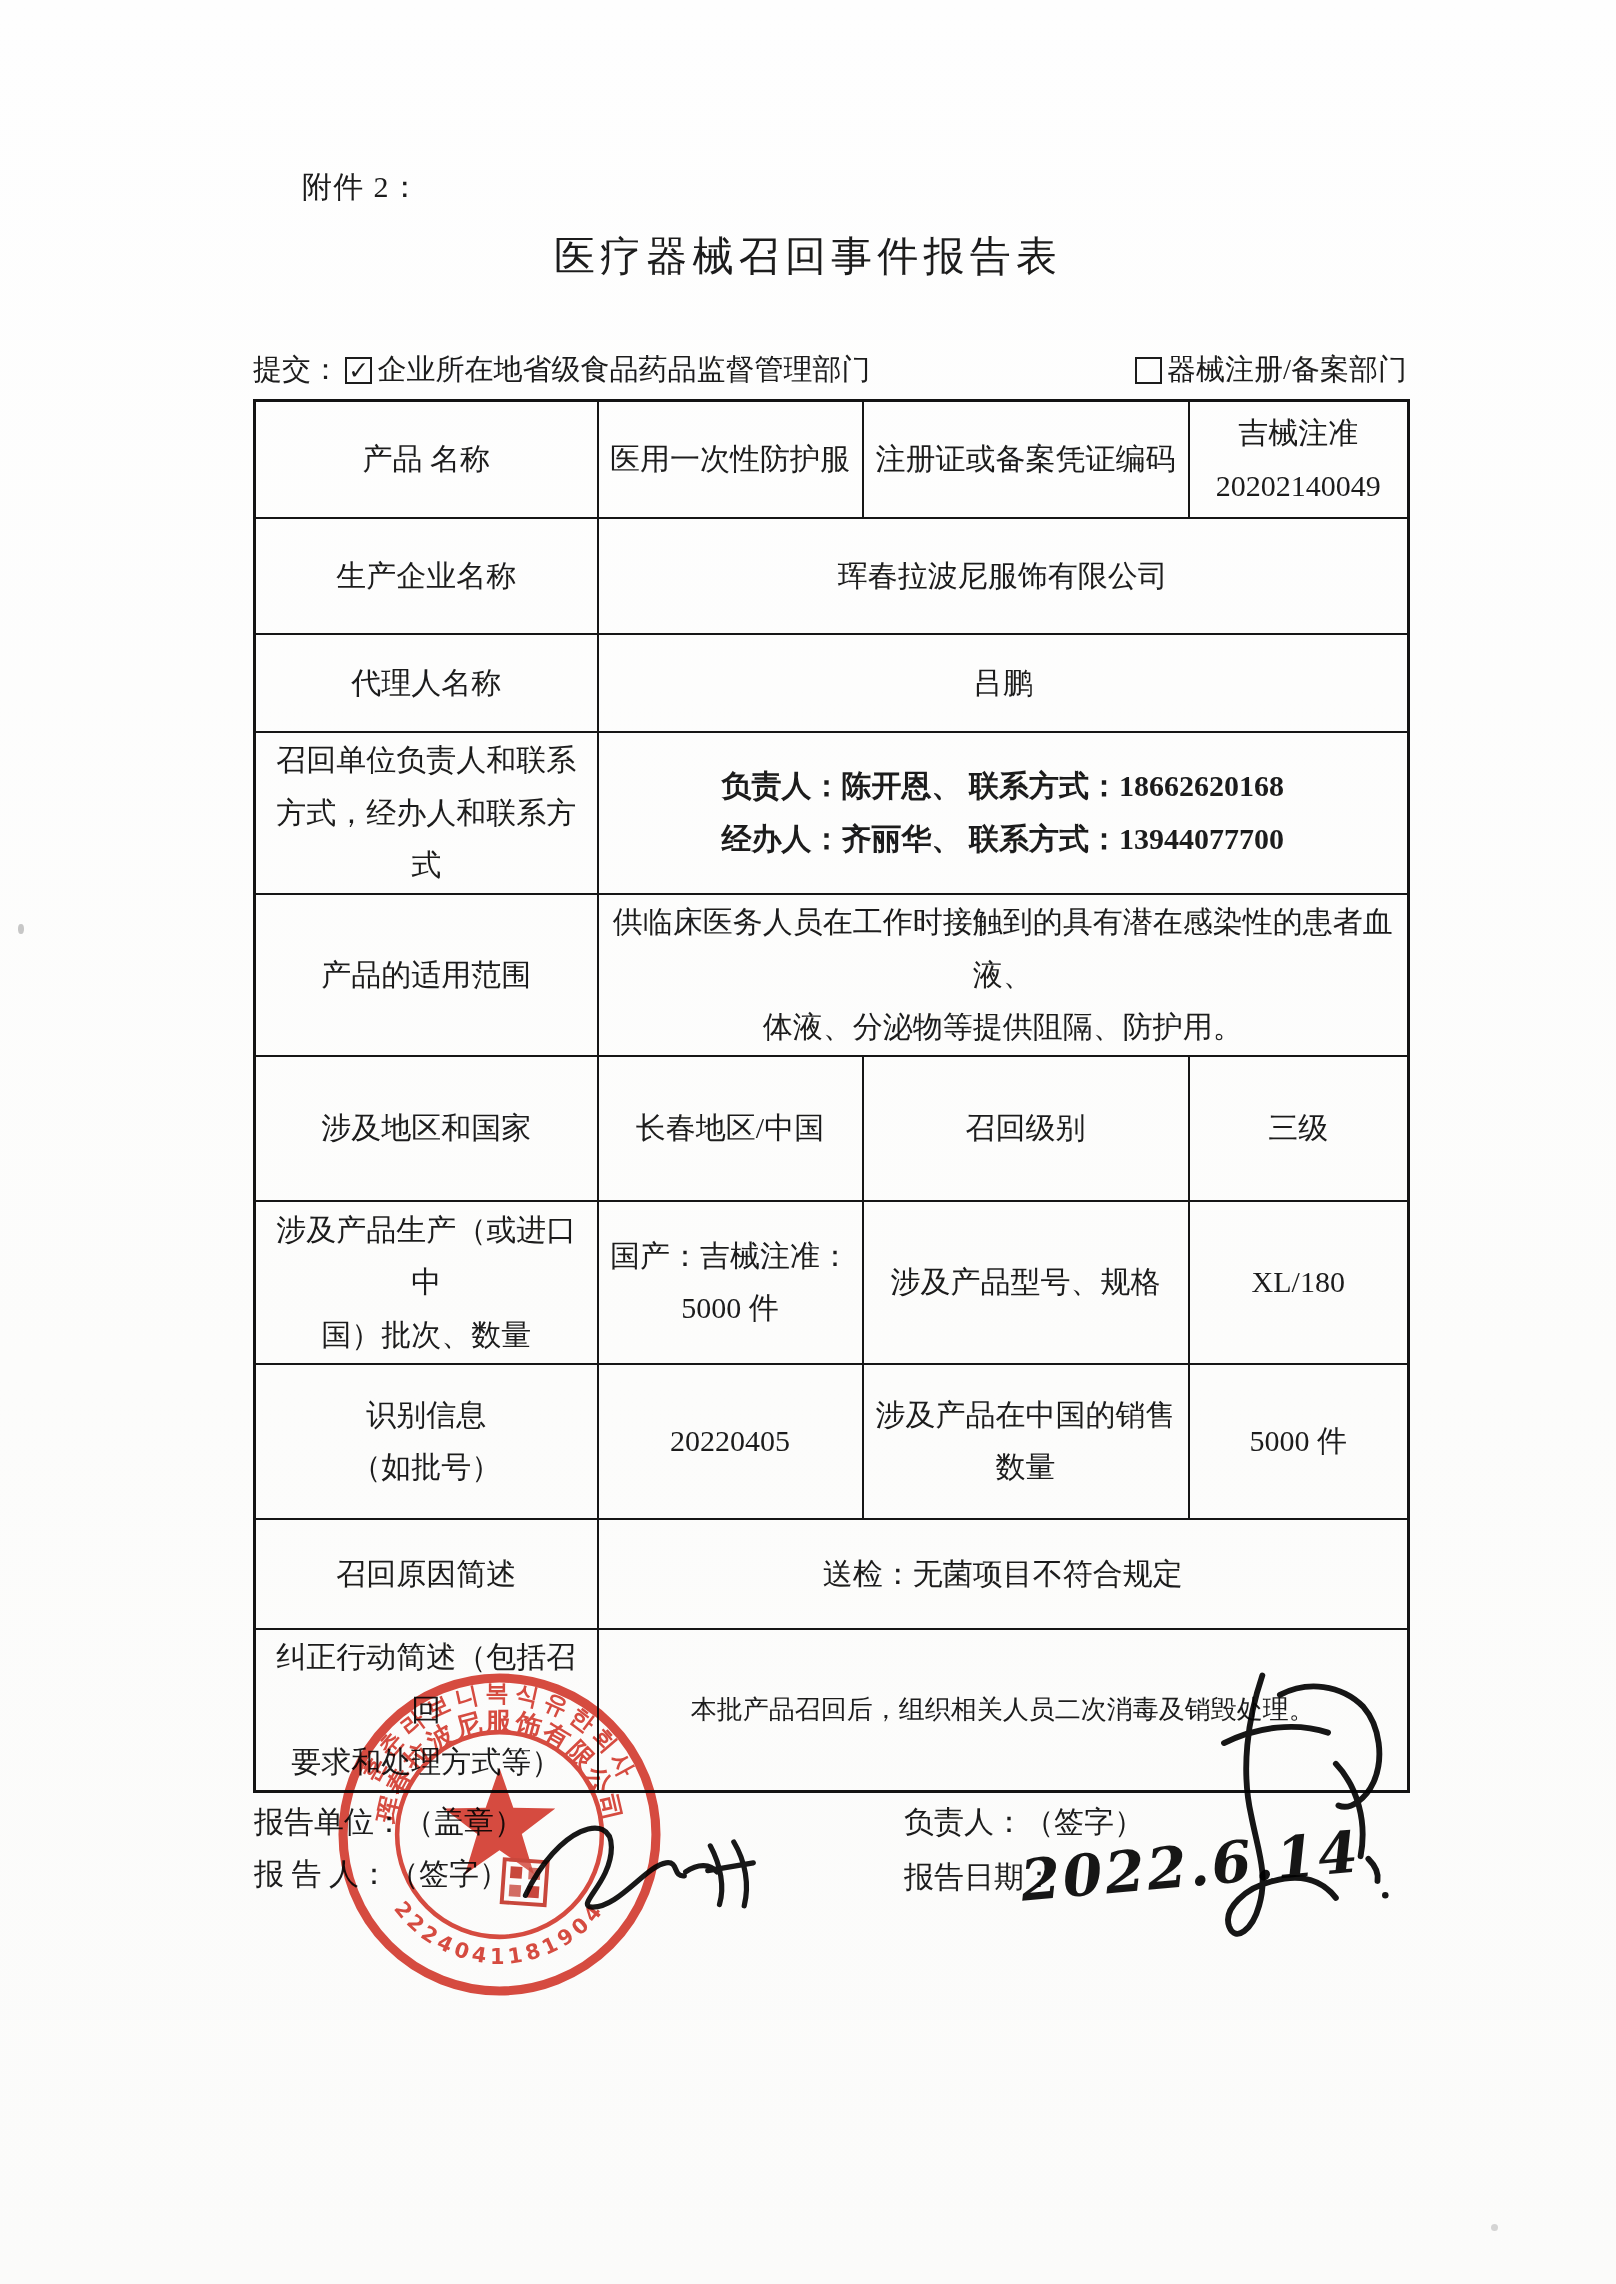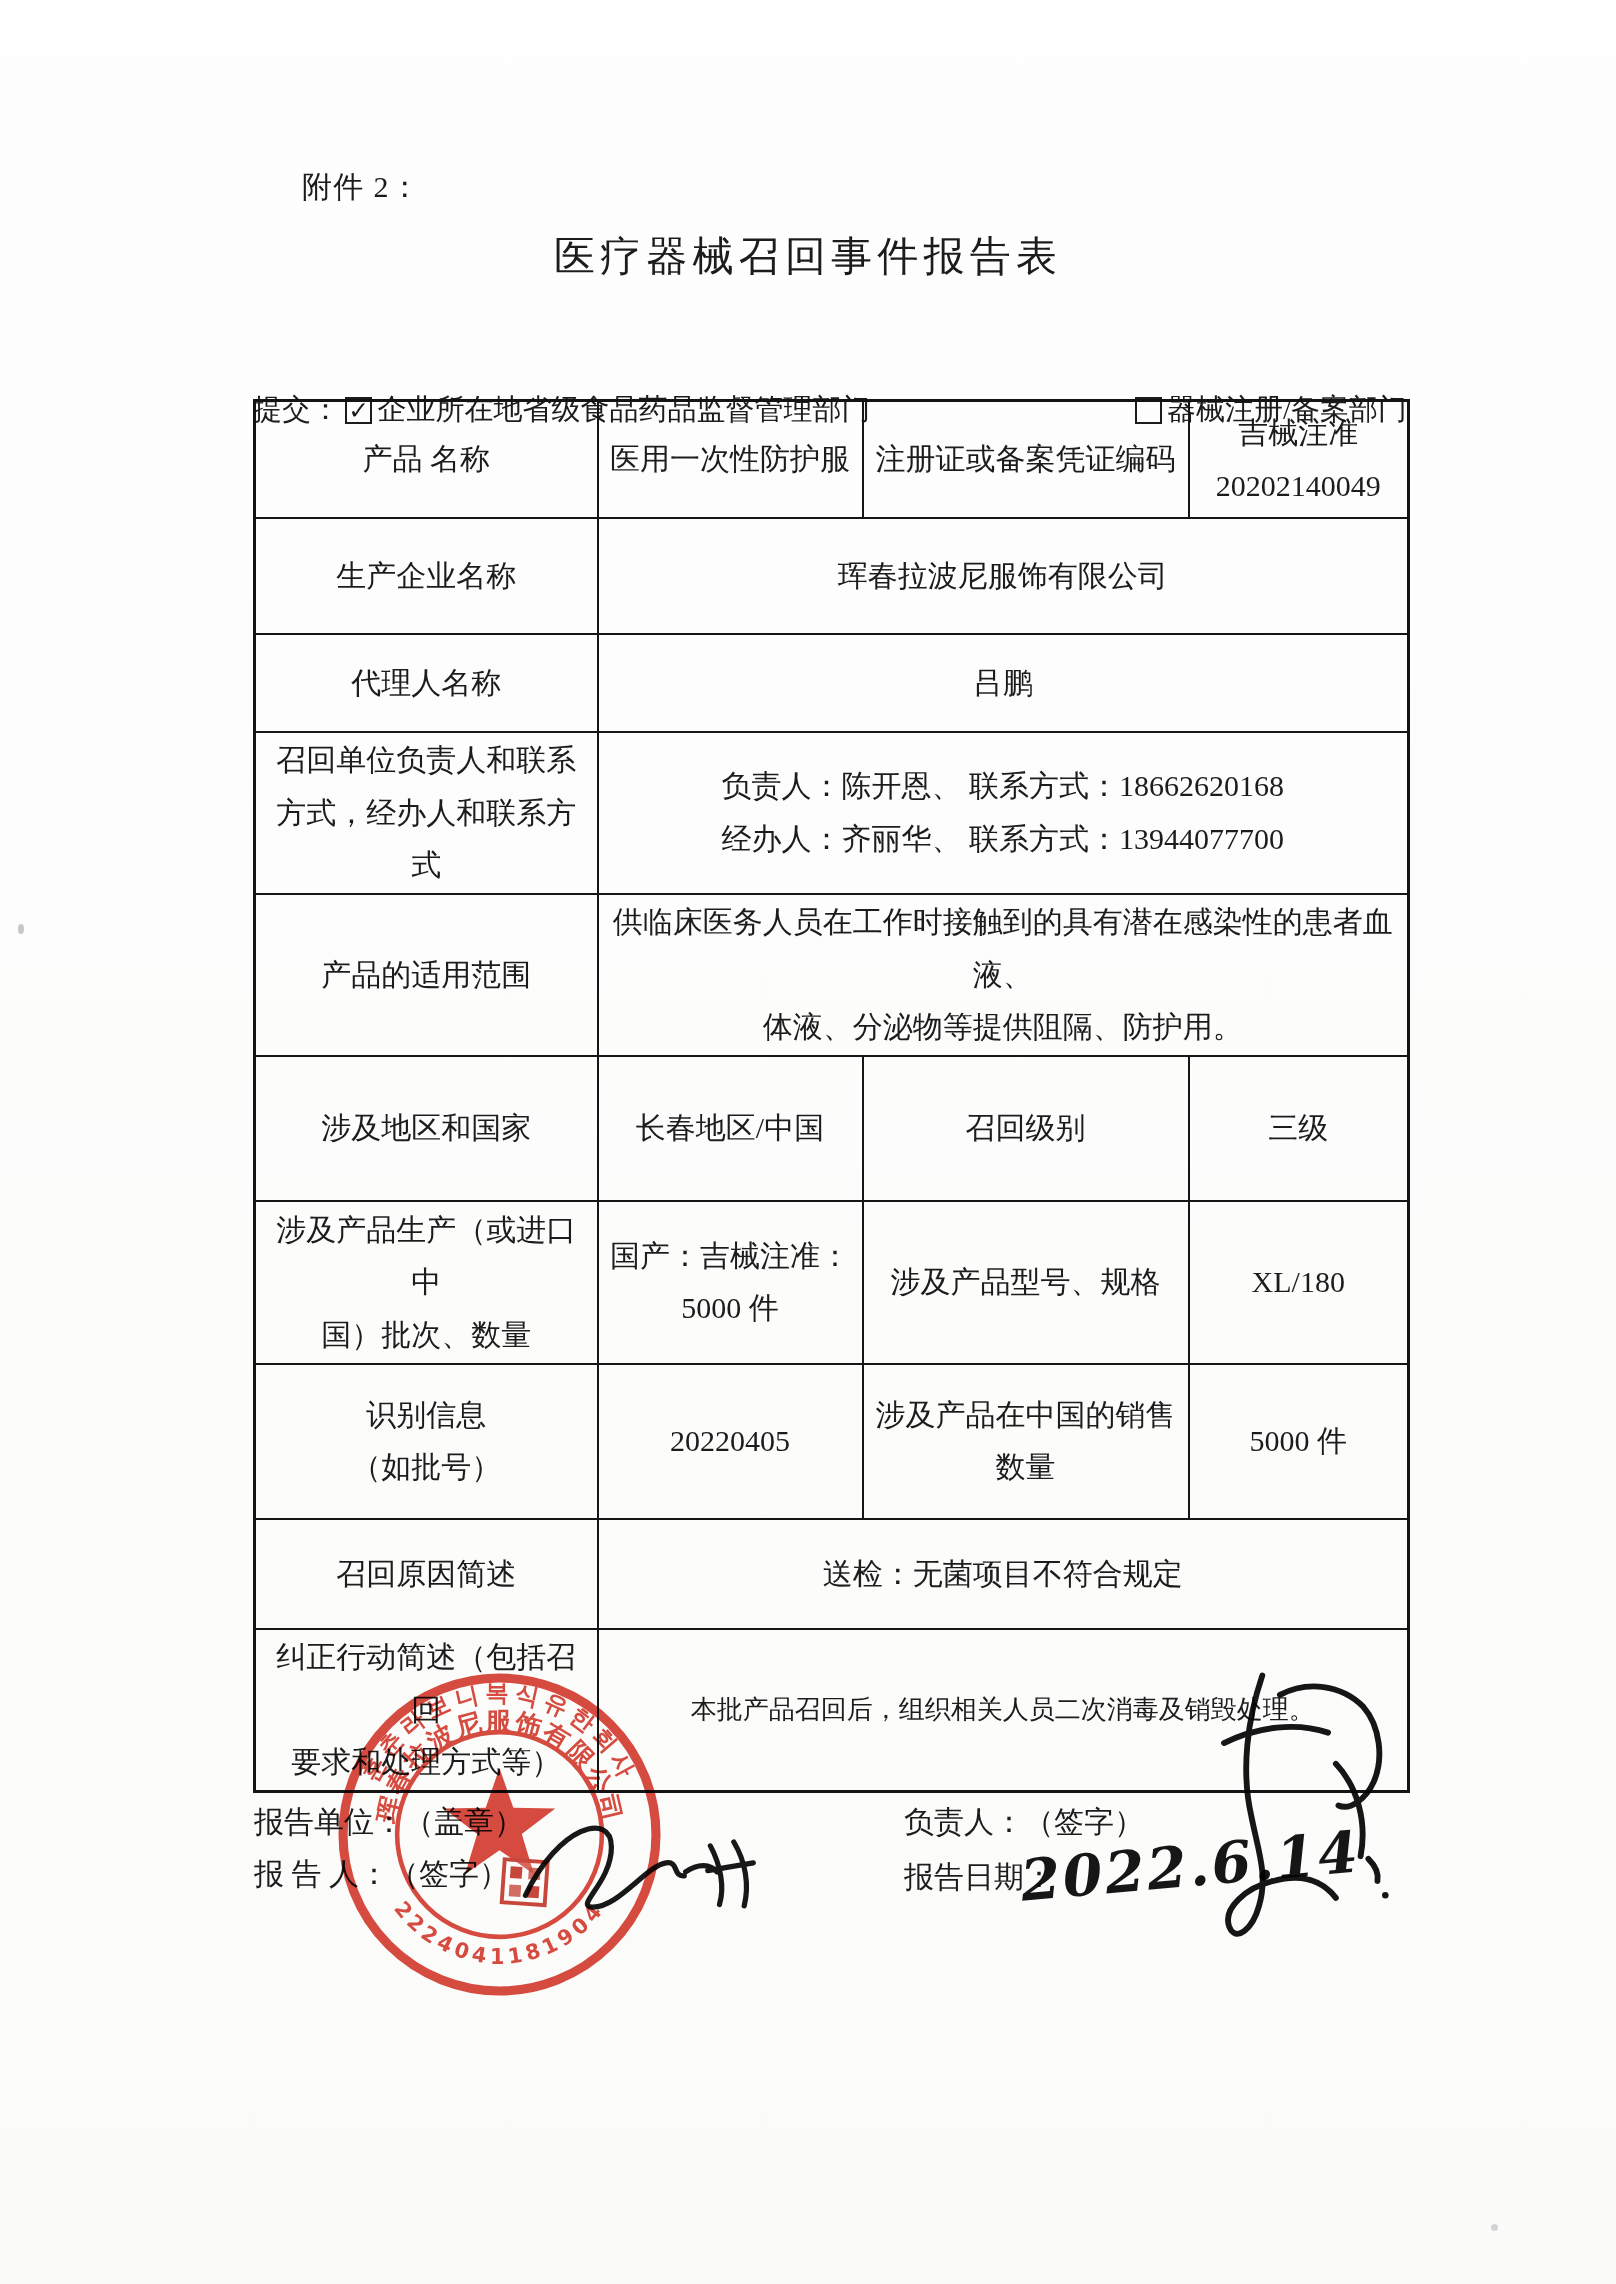--- a/index.html
+++ b/index.html
@@ -18,37 +18,37 @@
     position:absolute; left:0; top:229px; width:100%;
     text-align:center; font-size:41px; font-weight:normal;
     font-family:"Liberation Sans","DejaVu Sans",sans-serif;
     letter-spacing:5.2px;
   }
   .submit-row {
     position:absolute; left:253px; top:350px; width:1154px;
     display:flex; justify-content:space-between; align-items:center;
     font-size:29px;
   }
-  .opt { display:flex; align-items:center; gap:5.2px; white-space:nowrap;margin-top:40px; }
+  .opt { display:flex; align-items:center; gap:5.2px; white-space:nowrap; }
   .checkbox {
     display:inline-flex; width:27px; height:27px; box-sizing:border-box;
     border:2px solid #1c1c1c; align-items:center; justify-content:center;
     font-size:25px; line-height:1; font-family:"DejaVu Sans",sans-serif;
   }
   table.report {
     position:absolute; left:253px; top:399px; width:1154px; height:1394px;
     border-collapse:collapse; table-layout:fixed;
     border:3.3px solid #141414;
   }
   table.report td {
     border:2px solid #161616;
     text-align:center; vertical-align:middle;
     font-size:30px; padding:0 9px; line-height:1.75;
   }
-  .block { display:inline-block; text-align:left; }
+  .block { display:inline-block; text-align:left;font-weight:bold; }
   .cellline { display:block; }
   .footer-label { position:absolute; font-size:30px; white-space:nowrap; z-index:1; }
   .date-hand {
     position:absolute; left:1020px; top:1832px; z-index:4;
     font-size:57px; font-style:italic; font-weight:bold;
     transform:rotate(-5deg); letter-spacing:2.6px; color:#161616;
     font-family:"DejaVu Serif","Liberation Serif",serif;
     mix-blend-mode:multiply;
   }
   .stamp {

